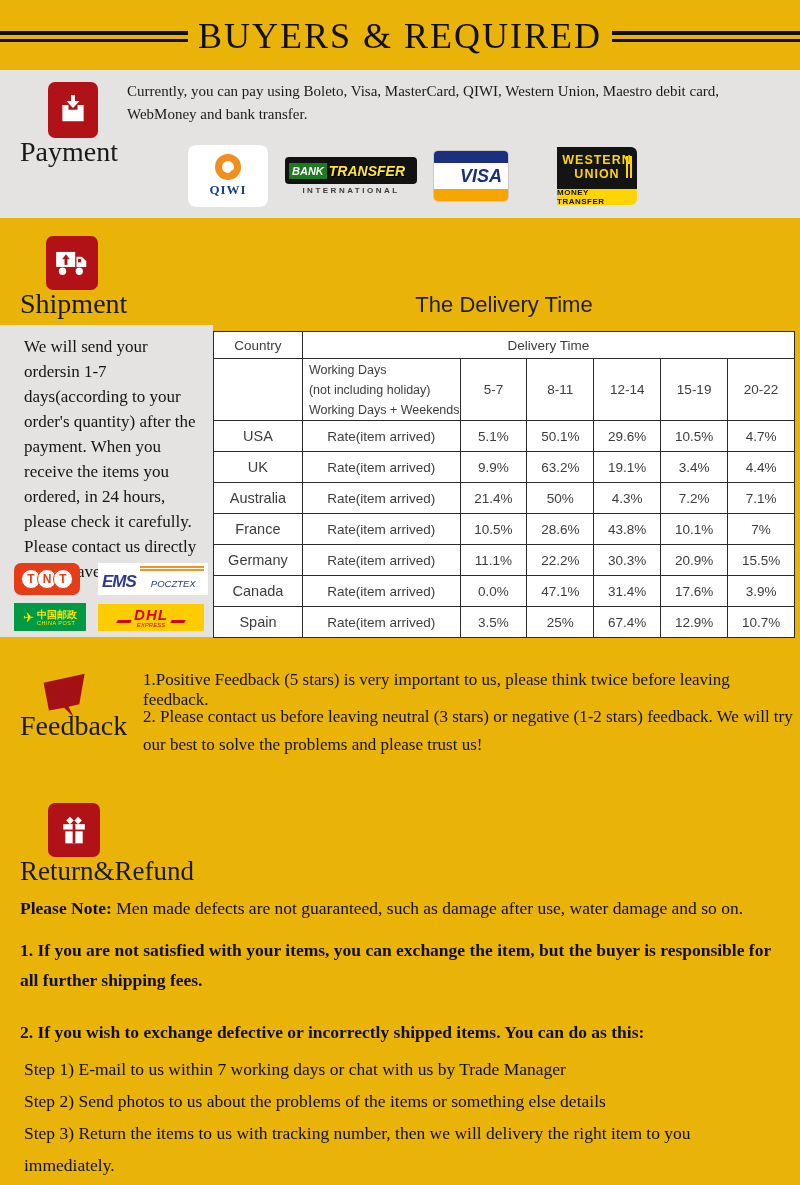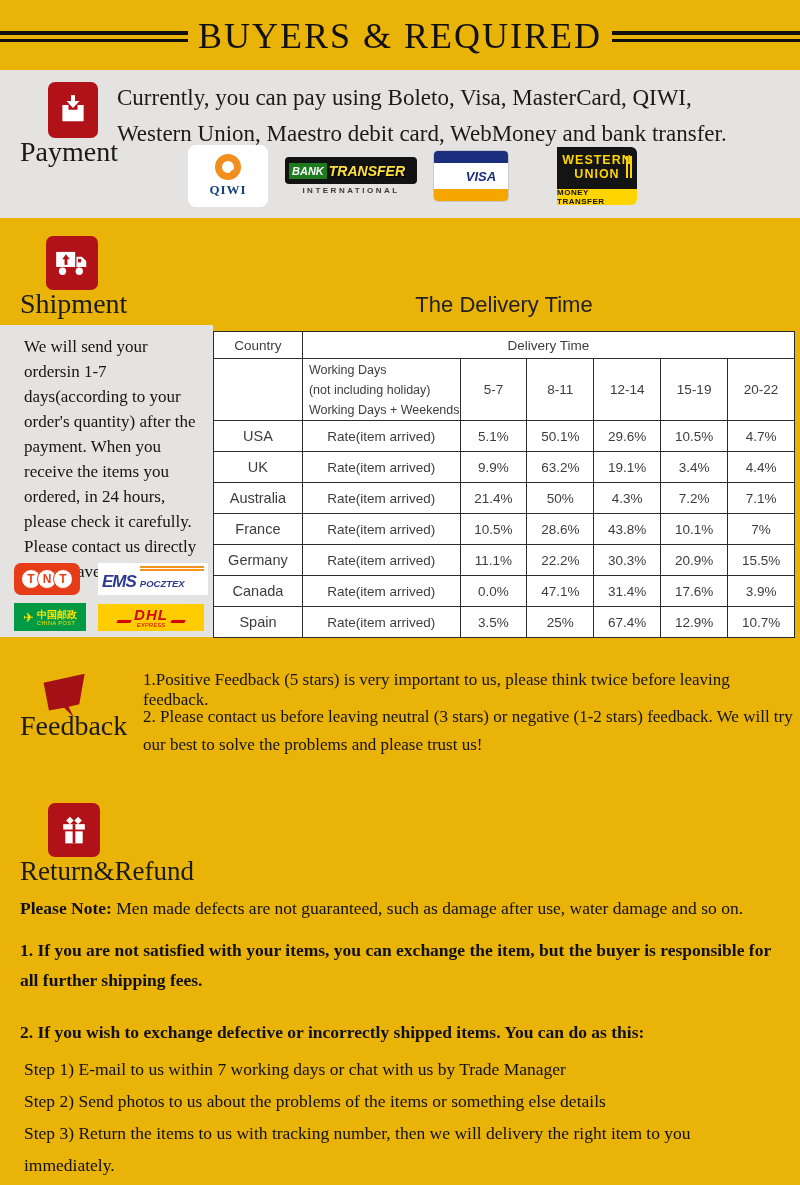--- a/index.html
+++ b/index.html
@@ -10,21 +10,21 @@
   .header { position:absolute; top:10px; left:0; width:800px; height:52px;
             display:flex; align-items:center; }
   .hline { flex:1; height:11px; border-top:4px solid #101010; border-bottom:3px solid #101010; }
   .header .title { font-size:36px; letter-spacing:2px; color:#111; margin:0 10px; white-space:nowrap; }
 
   
   .payment-band { position:absolute; top:70px; left:0; width:800px; height:148px; background:#e4e3e1; }
   .icon-box { background:#b01218; border-radius:7px; display:flex; align-items:center; justify-content:center; }
   .pay-icon-box { position:absolute; left:48px; top:12px; width:50px; height:56px; }
   .pay-label { position:absolute; left:20px; top:66px; font-size:28px; color:#1a1a1a; }
-  .pay-desc { position:absolute; left:117px; top:10px; width:650px; font-size:23px; line-height:1.55; color:#1a1a1a; }
+  .pay-desc { position:absolute; left:127px; top:10px; width:650px; font-size:15px; line-height:1.55; color:#1a1a1a; }
   .pay-logos { position:absolute; left:188px; top:74px; height:64px; display:flex; align-items:center; }
 
   .logo-qiwi { width:80px; height:62px; background:#fff; border-radius:8px; display:flex; flex-direction:column;
                align-items:center; justify-content:center; }
   .qiwi-ring { position:relative; width:26px; height:26px; border:7px solid #f18e1d; border-radius:50%; }
   .qiwi-tail { position:absolute; right:-3px; bottom:-4px; width:7px; height:7px; background:#f18e1d; border-radius:50%; }
   .qiwi-word { font-size:13px; font-weight:bold; color:#16437c; margin-top:2px; letter-spacing:1px; }
 
   .logo-bt { width:132px; margin-left:17px; }
   .bt-bar { height:27px; background:#121212; border-radius:4px; display:flex; align-items:center; padding:0 4px; }
@@ -32,21 +32,21 @@
              padding:2px 3px; font-family:"Liberation Sans",sans-serif; }
   .bt-transfer { color:#ffe23d; font-style:italic; font-weight:bold; font-size:14px; margin-left:2px;
                  text-shadow:1px 1px 0 #000; font-family:"Liberation Sans",sans-serif; }
   .bt-intl { text-align:center; font-size:8px; font-weight:bold; letter-spacing:2.5px; color:#3a3a3a;
              margin-top:2px; font-family:"Liberation Sans",sans-serif; }
 
   .logo-visa { width:76px; height:52px; margin-left:16px; background:#fff; border:1px solid #c9c9c9; border-radius:5px;
                display:flex; flex-direction:column; overflow:hidden; }
   .visa-top { height:12px; background:#1b2f7e; }
   .visa-mid { flex:1; display:flex; align-items:center; justify-content:center;
-              font-family:"Liberation Sans",sans-serif; font-size:13px; font-weight:bold; font-style:italic; color:#1b2f7e;margin-left:20px; }
+              font-family:"Liberation Sans",sans-serif; font-size:18px; font-weight:bold; font-style:italic; color:#1b2f7e;margin-left:20px; }
   .visa-bot { height:12px; background:#f7a600; }
 
   .logo-wu { width:112px; height:58px; margin-left:16px; border-radius:6px; overflow:hidden; position:relative;padding-left:32px; }
   .wu-top { height:42px; background:#141414; display:flex; flex-direction:column; align-items:center; justify-content:center; }
   .wu-top span { color:#ffd400; font-family:"Liberation Sans",sans-serif; font-weight:bold; font-size:12.5px;
                  line-height:1.1; letter-spacing:1px; }
   .wu-bars { position:absolute; right:5px; top:9px; height:22px; width:6px; border-left:2px solid #ffd400;
              border-right:2px solid #ffd400; }
   .wu-bot { height:16px; background:#ffd400; display:flex; align-items:center; justify-content:center;
             font-family:"Liberation Sans",sans-serif; font-weight:bold; font-size:8px; color:#111; letter-spacing:0.5px; }
@@ -66,22 +66,22 @@
               align-items:center; justify-content:center; }
   .tnt-c { width:20px; height:20px; background:#fff; border-radius:50%; display:flex; align-items:center;
            justify-content:center; color:#e63c18; font-family:"Liberation Sans",sans-serif; font-weight:bold;
            font-size:12px; margin:0 -2px; border:1.5px solid #e63c18; }
 
   .logo-ems { width:110px; height:32px; background:#fff; padding:2px 4px 0 4px; }
   .ems-stripe { height:2px; background:#f7941d; margin:1px 0 1px 38px; }
   .ems-row { display:flex; align-items:baseline; }
   .ems-word { font-family:"Liberation Sans",sans-serif; font-weight:bold; font-style:italic; font-size:17px;
               color:#2b3990; letter-spacing:-1px; }
-  .pocztex-word { font-family:"Liberation Sans",sans-serif; font-weight:bold; font-style:italic; font-size:9.5px;
-                  color:#2b3990; margin-left:4px; }
+  .pocztex-word { font-family:"Liberation Sans",sans-serif; font-weight:normal; font-style:italic; font-size:9.5px;
+                  color:#2b3990; margin-left:15px; }
 
   .logo-cp { width:72px; height:28px; background:#009944; display:flex; align-items:center; justify-content:center; gap:3px; }
   .cp-emblem { color:#ffe400; font-size:13px; line-height:1; }
   .cp-cn { font-size:10px; font-weight:bold; color:#ffe400; line-height:1.1; font-family:"Liberation Sans",sans-serif; }
   .cp-en { font-size:5.5px; color:#ffe400; letter-spacing:0.5px; font-family:"Liberation Sans",sans-serif; }
 
   .logo-dhl { width:106px; height:27px; background:#ffcc00; display:flex; flex-direction:column;
               align-items:center; justify-content:center; }
   .dhl-row { display:flex; align-items:flex-end; }
   .dhl-dash { width:14px; height:3px; background:#d40511; transform:skewX(-25deg); margin:0 3px; }

